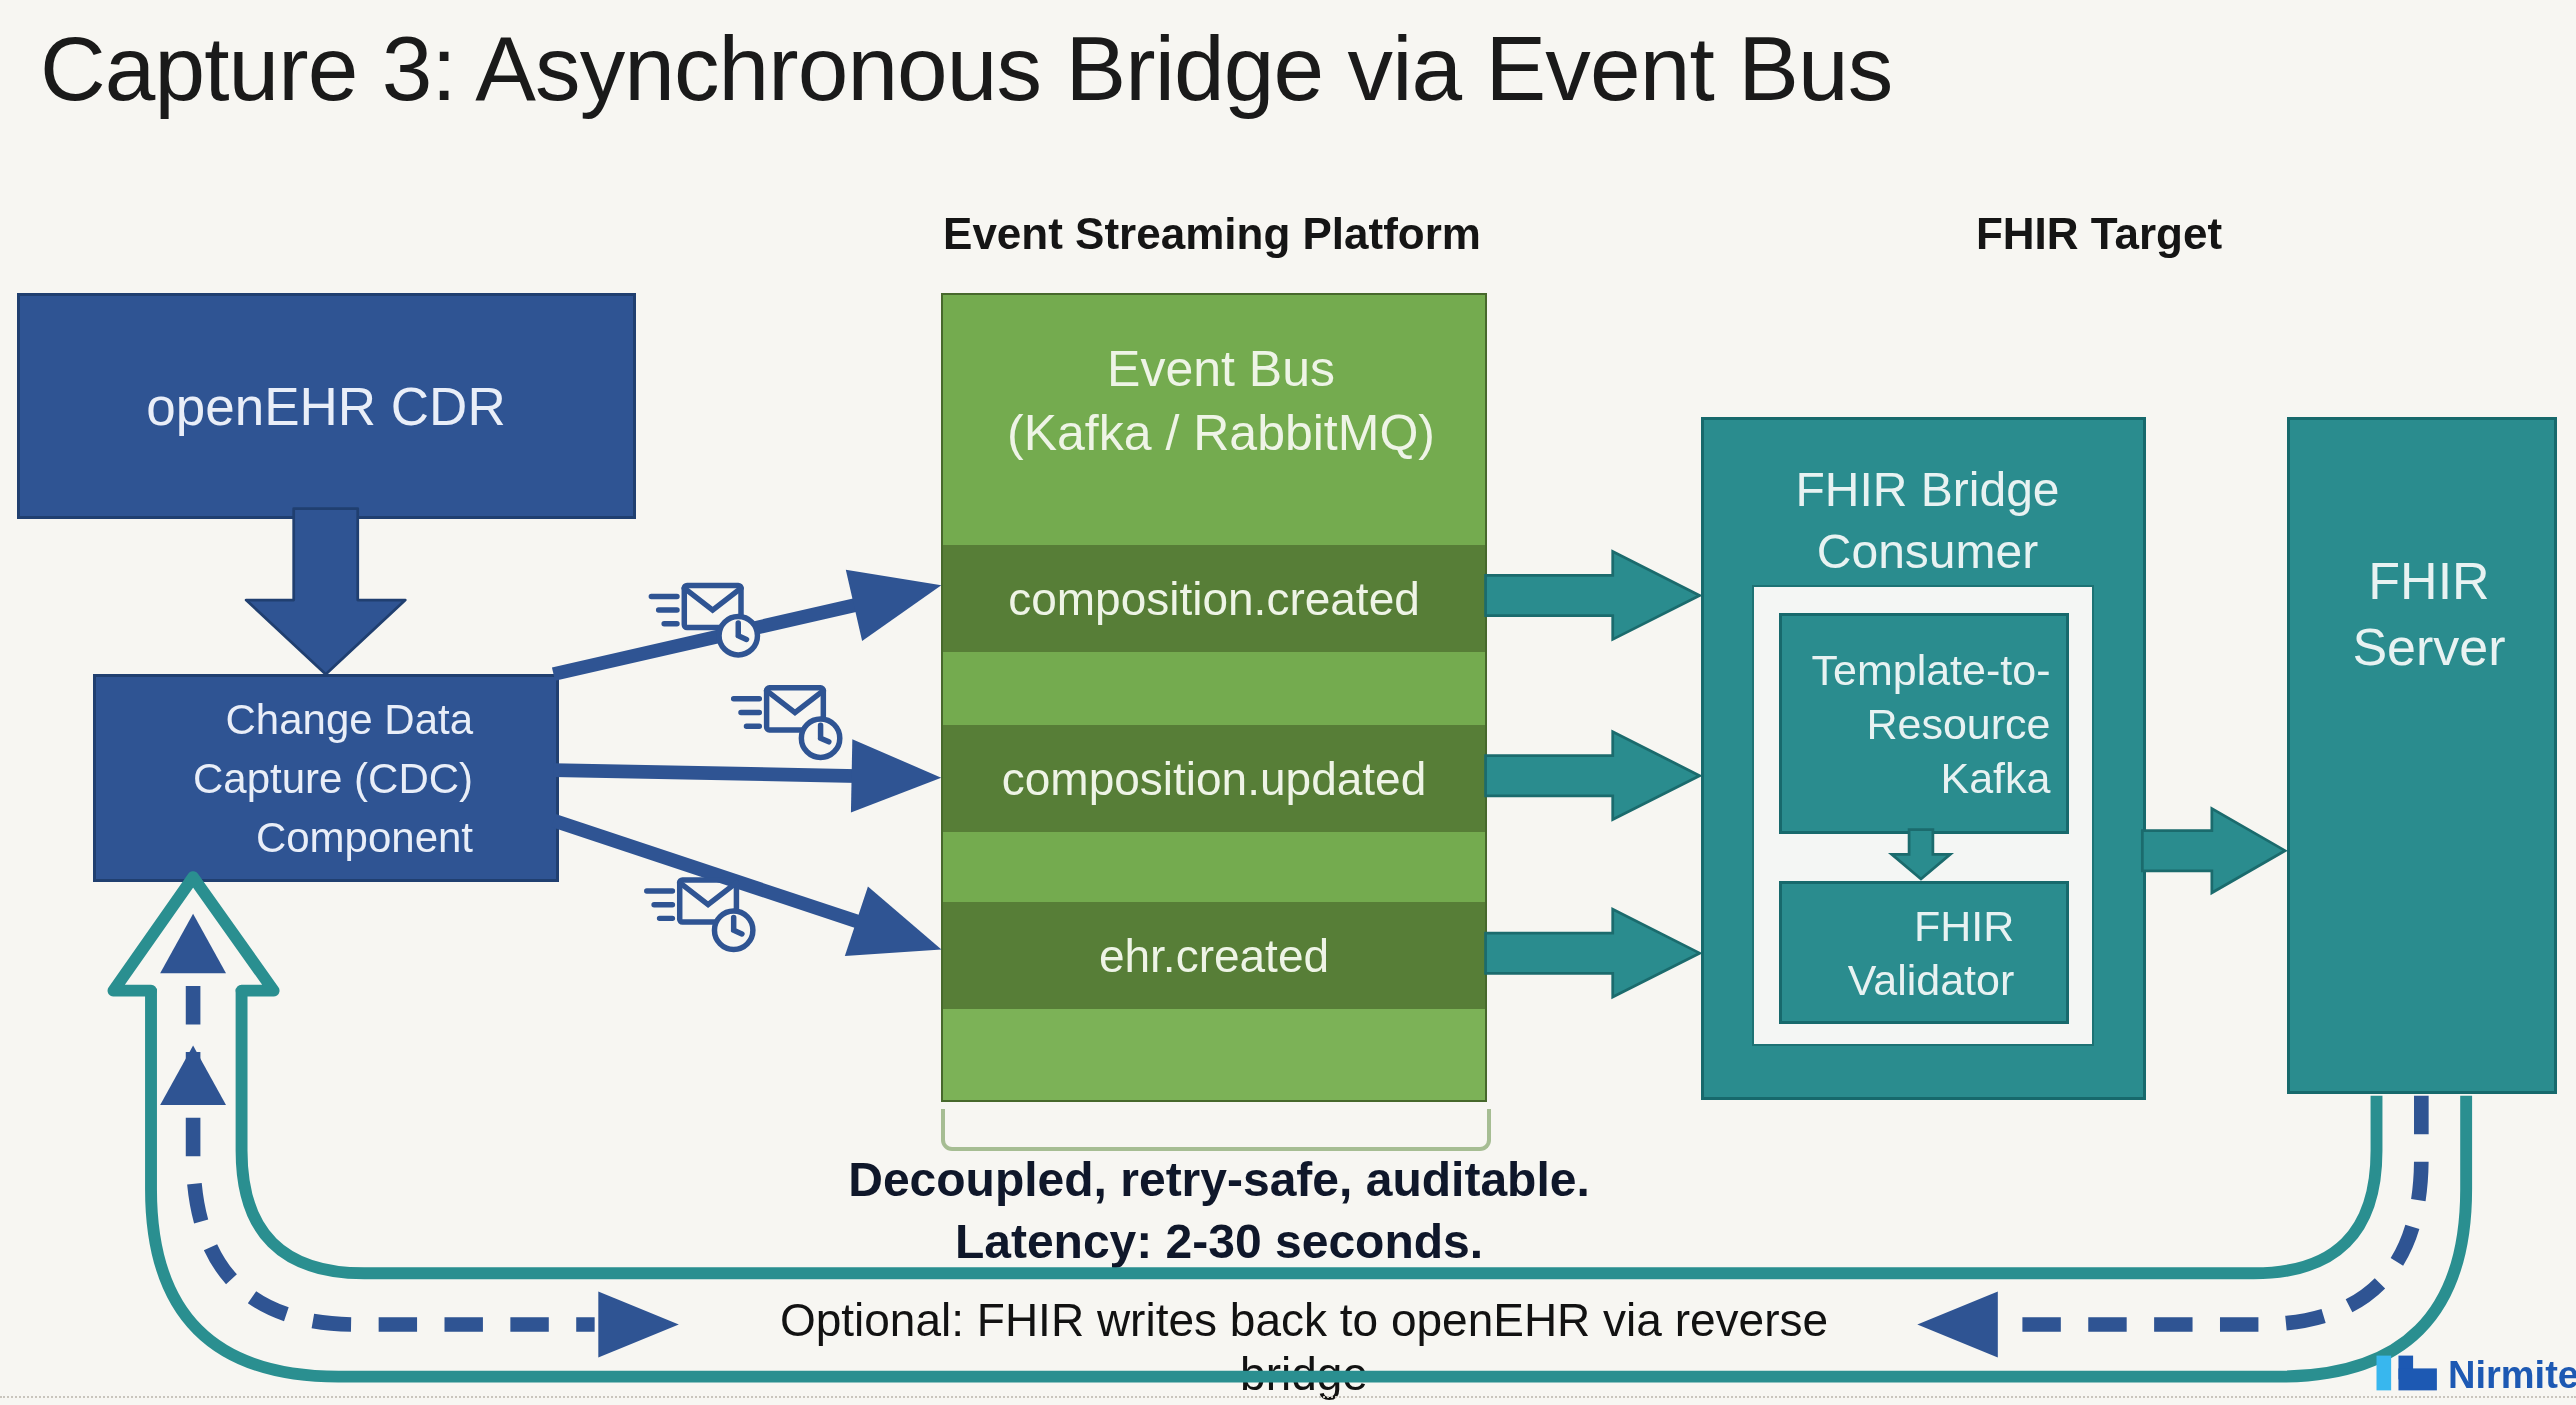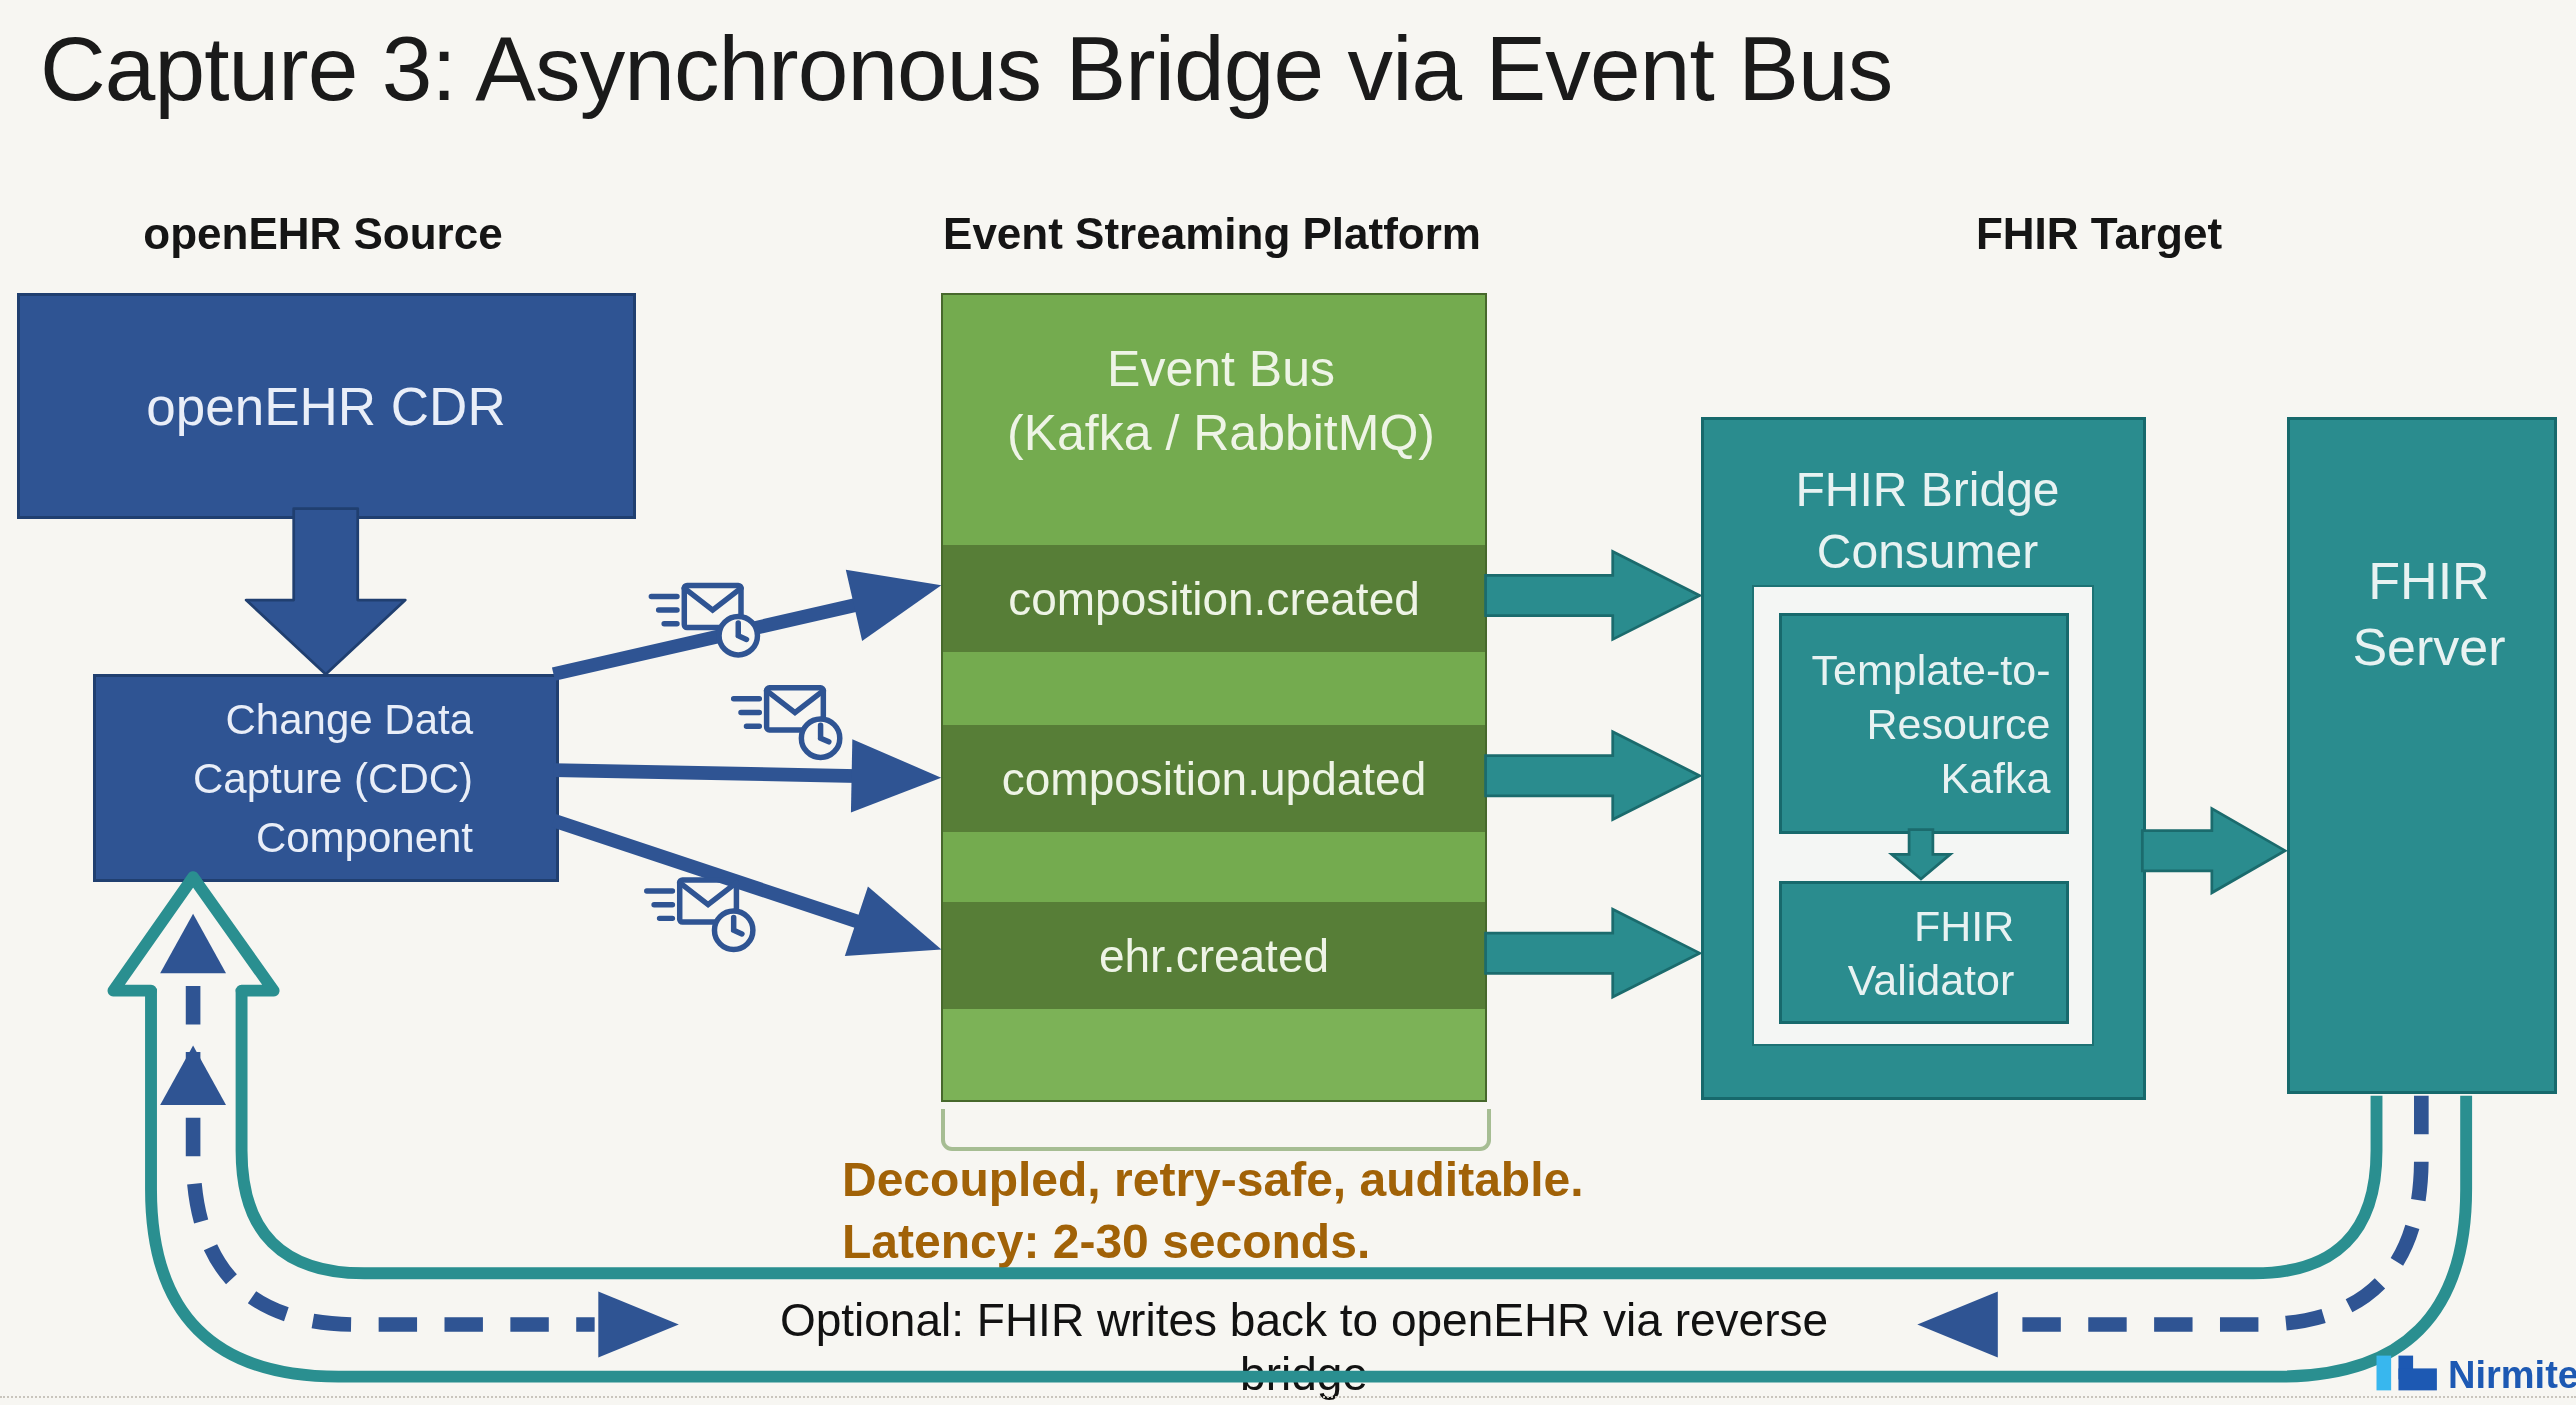--- a/index.html
+++ b/index.html
@@ -17,21 +17,21 @@
   #cdr{left:16.5px;top:293px;width:613px;height:220px;font-size:53px;}
   #cdc{left:93px;top:674px;width:460px;height:202px;font-size:42px;line-height:59px;}
   
   #bus{left:941px;top:293px;width:542px;height:805px;background:#74ab4f;border:2.7px solid #47682c;display:flex;flex-direction:column;}
   .bus-header{height:250px;box-sizing:border-box;padding-top:42px;text-align:center;color:#eef4e6;font-size:50px;line-height:64px;}
   .band{height:107px;background:#577e37;display:flex;align-items:center;justify-content:center;color:#eef4e6;font-size:46px;}
   .gap1{height:73px;}
   .gap2{height:70px;}
   .bus-bottom{flex:1;background:#7cb257;}
   #bracket{left:941px;top:1109px;width:542px;height:38px;border-left:4.6px solid #a6bd93;border-right:4.6px solid #a6bd93;border-bottom:4.6px solid #a6bd93;border-radius:0 0 11px 11px;}
-  #caption{left:828px;top:1149px;width:768px;text-align:left;font-size:48px;line-height:62px;font-weight:600;color:#a16207;}
+  #caption{left:828px;top:1149px;width:768px;text-align:center;font-size:48px;line-height:62px;font-weight:600;color:#0f172a;}
   
   .teal-box{background:#2a8c8e;border:3.7px solid #17696c;color:#e8f2f2;}
   #bridge{left:1701px;top:417px;width:439px;height:677px;}
   #bridge-title{left:1701px;top:459px;width:439px;text-align:center;font-size:48px;line-height:62px;color:#e8f2f2;}
   #bridge-panel{left:1752px;top:585px;width:338px;height:457px;background:#f4f6f4;border:2.7px solid #1d7274;}
   #mapper{left:1779px;top:613px;width:284px;height:215px;font-size:43px;line-height:54px;}
   #validator{left:1779px;top:881px;width:284px;height:137px;font-size:43px;line-height:54px;}
   #server{left:2287px;top:417px;width:270px;height:677px;font-size:52px;line-height:66px;box-sizing:border-box;padding-top:128px;}
   #label-optional{left:714px;top:1293px;width:1180px;text-align:center;font-size:46px;font-weight:500;color:#121212;}
   #logo-text{left:2448px;top:1354px;font-size:38px;font-weight:700;color:#1d59b3;}
@@ -39,21 +39,20 @@
   #overlay{position:absolute;left:0;top:0;pointer-events:none;}
   .line-block span{display:block;margin-left:14px;}
 </style>
 </head>
 <body>
 
 <div id="canvas">
 
   <div id="title" class="abs">Capture 3: Asynchronous Bridge via Event Bus</div>
 
-  <div class="abs col-head" style="left:35px;width:576px;">openEHR Source</div>
   <div class="abs col-head" style="left:933px;width:558px;">Event Streaming Platform</div>
   <div class="abs col-head" style="left:1820px;width:558px;">FHIR Target</div>
 
   <div id="cdr" class="abs ctr blue-box">
     <span>openEHR CDR</span>
   </div>
 
   <div id="cdc" class="abs ctr blue-box line-block">
     <div>
       <span>Change Data</span>

